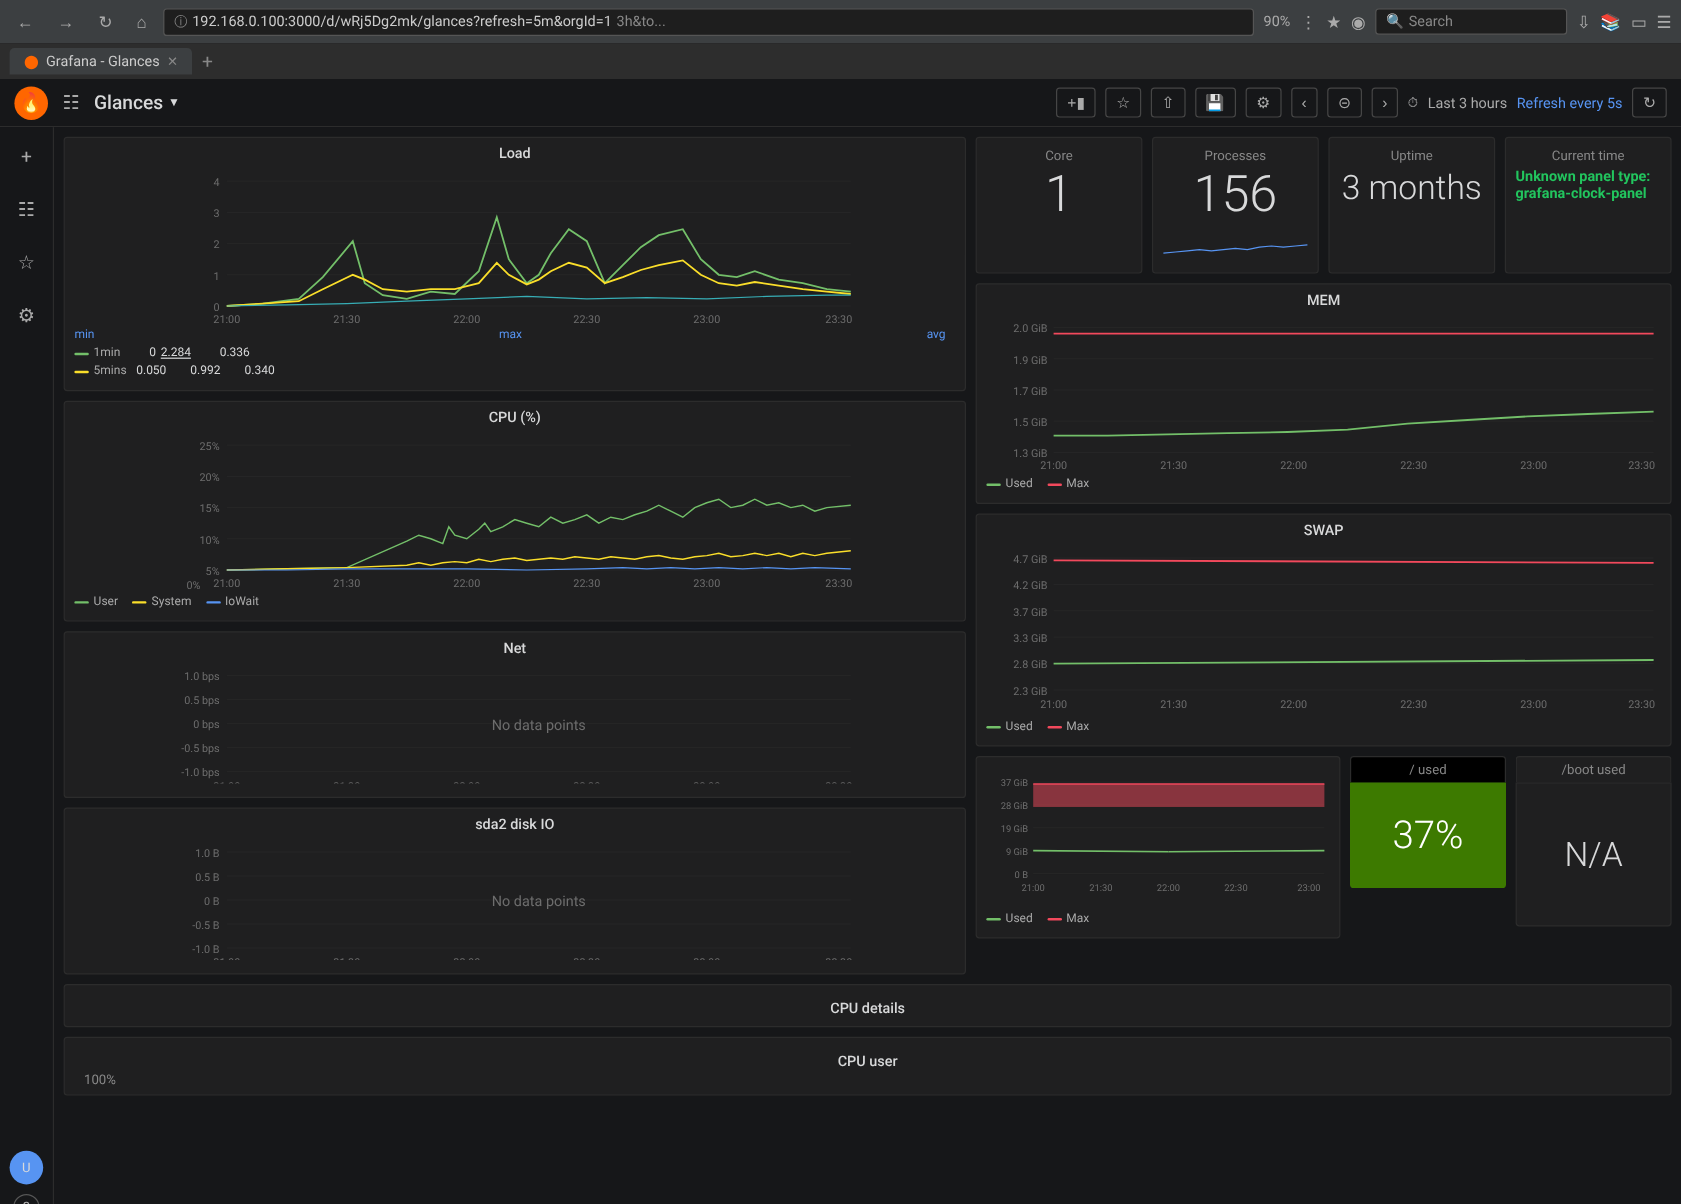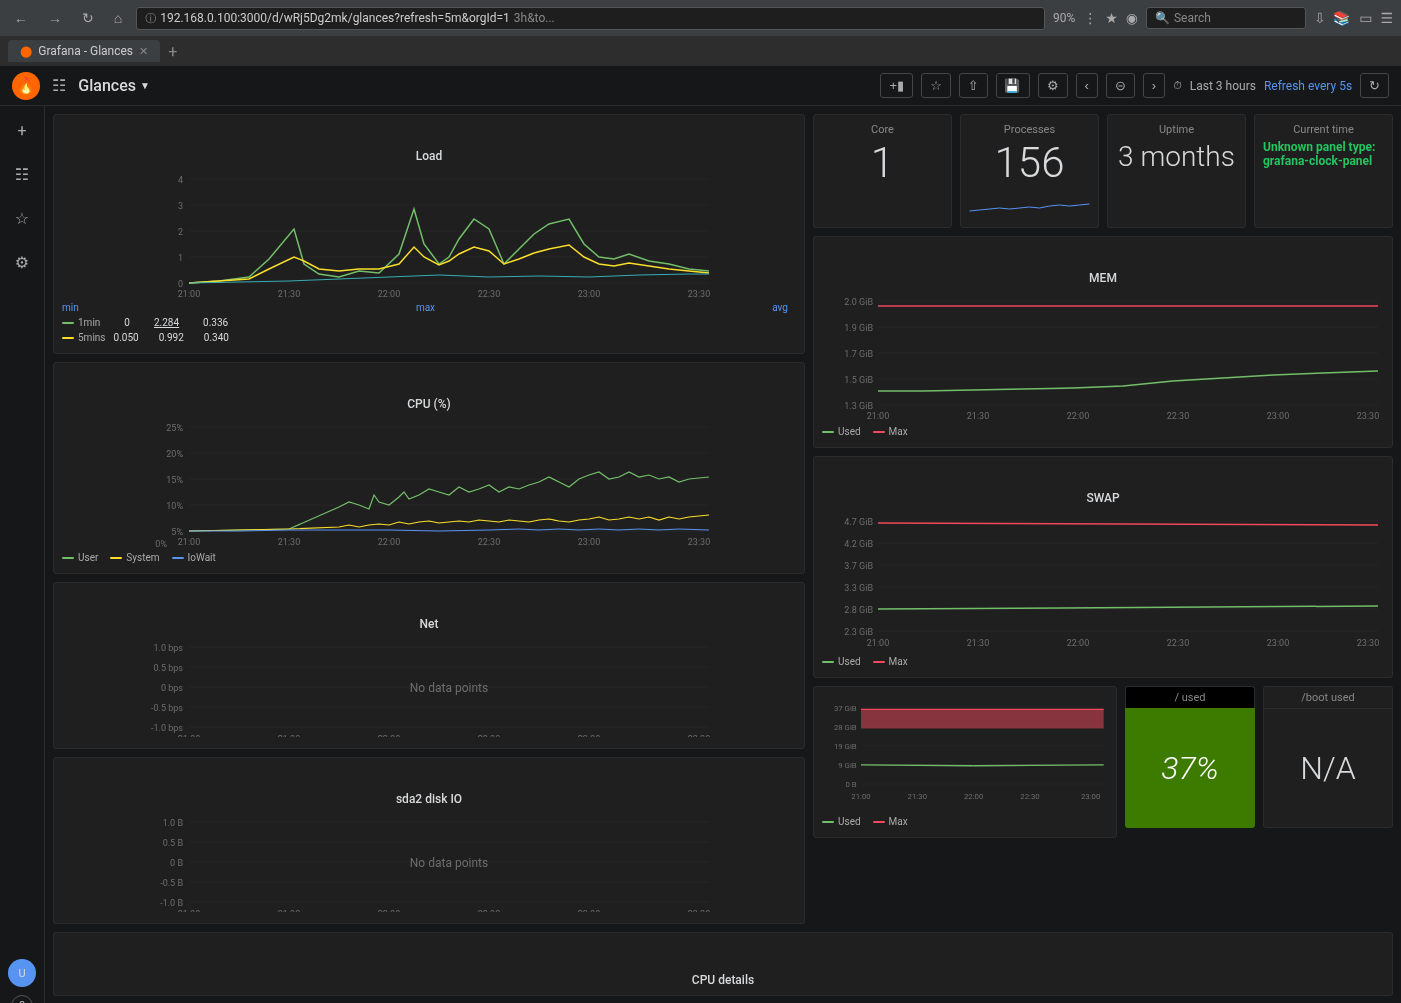--- a/index.html
+++ b/index.html
@@ -33,21 +33,21 @@
     .sidebar-icon { width: 32px; height: 32px; display: flex; align-items: center; justify-content: center; color: #aaa; cursor: pointer; border-radius: 3px; font-size: 16px; }
     .sidebar-bottom { margin-top: auto; display: flex; flex-direction: column; align-items: center; gap: 8px; padding-bottom: 8px; }
     .avatar { width: 28px; height: 28px; border-radius: 50%; background: #6e5494; display: flex; align-items: center; justify-content: center; font-size: 12px; }
 
     
     .dashboard { flex: 1; overflow-y: auto; overflow-x: hidden; background: #161719; padding: 8px; }
     .dashboard-grid { display: grid; grid-template-columns: 1fr 580px; gap: 8px; }
 
     
     .panel { background: #1f1f20; border: 1px solid #2c2c2c; border-radius: 3px; position: relative; }
-    .panel-title { text-align: center; padding: 6px 0 2px; font-size: 12px; color: #d8d9da; font-weight: 500; margin-top: 28px; }
+    .panel-title { text-align: center; padding: 6px 0 2px; font-size: 12px; color: #d8d9da; font-weight: 500; }
     .panel-content { padding: 4px 8px 8px; }
 
     
     .left-panels { display: flex; flex-direction: column; gap: 8px; }
     .right-panels { display: flex; flex-direction: column; gap: 8px; }
     .chart-svg { width: 100%; }
     .chart-legend { display: flex; gap: 12px; font-size: 10px; color: #aaa; padding: 2px 0; flex-wrap: wrap; }
     .legend-item { display: flex; align-items: center; gap: 4px; }
     .legend-dot { width: 12px; height: 2px; border-radius: 1px; }
 
@@ -57,21 +57,21 @@
     .stat-value { font-size: 42px; font-weight: 300; color: #d8d9da; line-height: 1.1; }
     .stat-label { font-size: 11px; color: #888; margin-bottom: 4px; }
     .uptime-value { font-size: 28px; font-weight: 300; color: #d8d9da; }
     .clock-panel { background: #1f1f20; border: 1px solid #2c2c2c; border-radius: 3px; padding: 8px; }
     .clock-title { font-size: 11px; color: #888; text-align: center; margin-bottom: 4px; }
     .clock-error { font-size: 12px; color: #22c55e; text-align: left; font-weight: bold; }
 
     
     .bottom-right { display: grid; grid-template-columns: 1fr 130px 130px; gap: 8px; }
     .disk-stat-green { background: #3d7a00; border-radius: 3px; display: flex; align-items: center; justify-content: center; font-size: 32px; font-weight: 300; color: white; }
-    .disk-stat-dark { background: #1f1f20; border: 1px solid #2c2c2c; border-radius: 3px; display: flex; align-items: center; justify-content: center; font-size: 32px; font-weight: 300; color: #d8d9da; }
+    .disk-stat-dark { background: #1f1f20; border: 1px solid #2c2c2c; border-radius: 3px; display: flex; align-items: center; justify-content: center; font-size: 28px; font-weight: 300; color: #d8d9da; }
 
     
     .grid-line { stroke: #2c2c2c; stroke-width: 0.5; }
     .axis-label { fill: #6d6d6d; font-size: 9px; }
   </style>
 </head>
 <body>
 
 <div class="browser-chrome">
   <button class="nav-btn">←</button>
@@ -187,21 +187,21 @@
             <div style="display:flex;justify-content:space-between;gap:13px;font-size:10px;color:#5794f2;margin-bottom:2px;padding-right:8px;">
               <span>min</span>
               <span>max</span>
               <span>avg</span>
             </div>
             <div class="chart-legend">
               <div class="legend-item">
                 <div class="legend-dot" style="background:#73bf69;"></div>
                 <span>1min</span>
                 <span style="margin-left:20px;color:#d8d9da;">0</span>
-                <span style="margin-left:20px;color:#d8d9da;text-decoration:underline;">2.284</span>
+                <span style="color:#d8d9da;text-decoration:underline;">2.284</span>
                 <span style="margin-left:20px;color:#d8d9da;">0.336</span>
               </div>
             </div>
             <div class="chart-legend">
               <div class="legend-item">
                 <div class="legend-dot" style="background:#fade2a;"></div>
                 <span>5mins</span>
                 <span style="margin-left:4px;color:#d8d9da;">0.050</span>
                 <span style="margin-left:16px;color:#d8d9da;">0.992</span>
                 <span style="margin-left:16px;color:#d8d9da;">0.340</span>
@@ -447,21 +447,21 @@
                 <div class="legend-item">
                   <div class="legend-dot" style="background:#f2495c;"></div>
                   <span>Max</span>
                 </div>
               </div>
             </div>
           </div>
 
           <div style="display:flex;flex-direction:column;gap:0;">
             <div style="font-size:11px;color:#888;text-align:center;background:#000000;border:1px solid #2c2c2c;border-bottom:none;padding:4px 0;border-radius:3px 3px 0 0;">/ used</div>
-            <div class="disk-stat-green" style="height:120px;border-radius:0 0 3px 3px;font-style:italic;">
+            <div class="disk-stat-green" style="height:88px;border-radius:0 0 3px 3px;">
               <span>37%</span>
             </div>
           </div>
 
           <div style="display:flex;flex-direction:column;gap:0;">
             <div style="font-size:11px;color:#888;text-align:center;background:#1f1f20;border:1px solid #2c2c2c;border-bottom:none;padding:4px 0;border-radius:3px 3px 0 0;">/boot used</div>
             <div class="disk-stat-dark" style="height:120px;border-radius:0 0 3px 3px;">
               <span>N/A</span>
             </div>
           </div>

